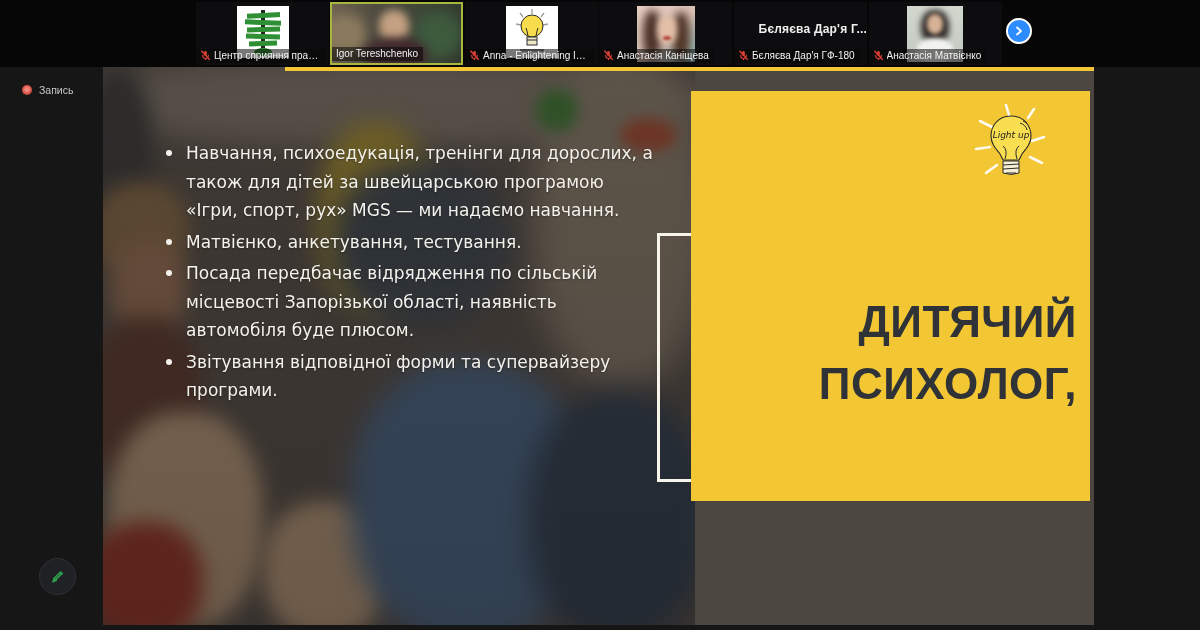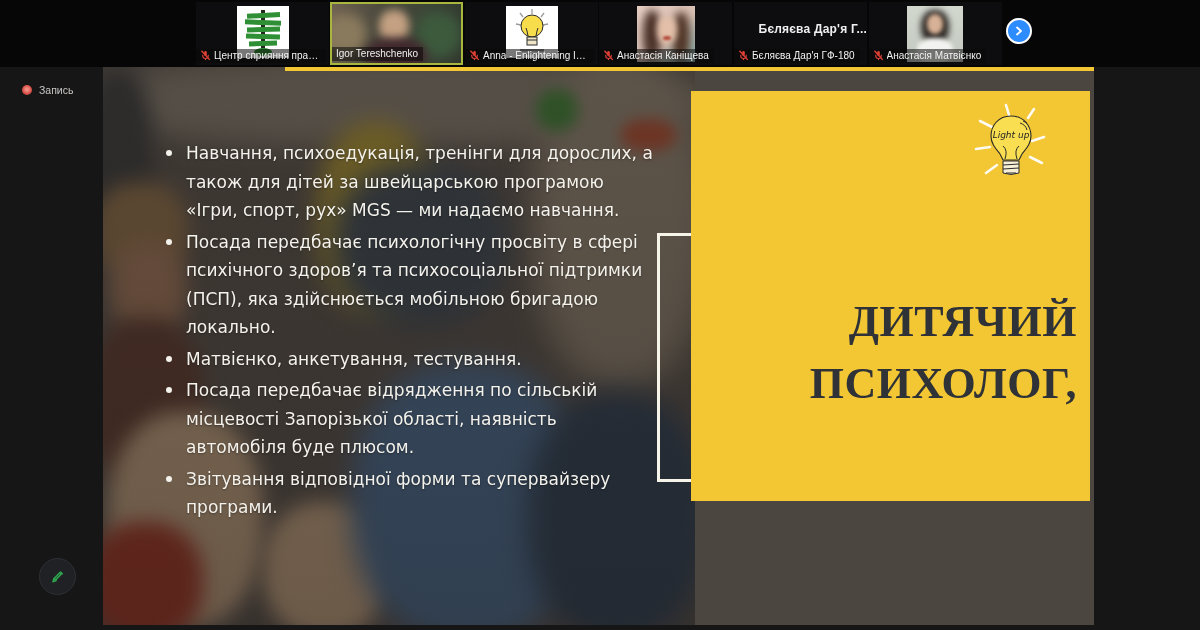--- a/index.html
+++ b/index.html
@@ -44,21 +44,21 @@
 
   .bullets{position:absolute;left:60px;top:72px;width:492px;z-index:5;}
   .bullet{position:relative;padding-left:23px;color:#f4f2ec;font-family:"DejaVu Sans",sans-serif;
     font-size:17px;line-height:28.5px;margin-bottom:3px;text-shadow:0 1px 2px rgba(0,0,0,.35);}
   .bullet::before{content:"";position:absolute;left:3px;top:11px;width:6px;height:6px;border-radius:50%;background:#f4f2ec;}
 
   .white-rect{position:absolute;left:554px;top:166px;width:70px;height:249px;border:3px solid #F7F4EA;z-index:2;}
 
   .panel{position:absolute;left:588px;top:0;width:399px;height:410px;background:var(--panel-yellow);z-index:3;margin-top:24px;}
   .title{position:absolute;right:13px;top:200px;text-align:right;color:var(--title-color);
-    font-family:Liberation Serif, serif;font-weight:bold;font-size:44px;line-height:62px;letter-spacing:.5px;}
+    font-family:Liberation Sans, sans-serif;font-weight:bold;font-size:44px;line-height:62px;letter-spacing:.5px;}
   .bulb{position:absolute;right:36px;top:8px;}
 
   
   .annotate{position:absolute;left:39px;top:558px;width:37px;height:37px;border-radius:50%;
     background:#1f2124;border:1px solid #2d3034;display:flex;align-items:center;justify-content:center;cursor:pointer;padding:0;}
 </style>
 </head>
 <body>
 
 <div class="strip">
@@ -217,21 +217,20 @@
     <div class="blob" style="left:-15px;top:455px;width:115px;height:120px;background:#9e3423;"></div>
     <div class="blob" style="left:248px;top:295px;width:235px;height:280px;background:#4a6a8e;filter:blur(14px);"></div>
     <div class="blob" style="left:425px;top:325px;width:180px;height:250px;background:#2e3f52;filter:blur(14px);"></div>
     <div class="photo-overlay"></div>
   </div>
 
   <div class="top-accent"></div>
 
   <div class="bullets">
     <div class="bullet">Навчання, психоедукація, тренінги для дорослих, а також для дітей за швейцарською програмою «Ігри, спорт, рух» MGS — ми надаємо навчання.</div>
-    <div class="bullet">Посада передбачає психологічну просвіту в сфері психічного здоров’я та психосоціальної підтримки (ПСП), яка здійснюється мобільною бригадою локально.</div>
     <div class="bullet">Матвієнко, анкетування, тестування.</div>
     <div class="bullet">Посада передбачає відрядження по сільській місцевості Запорізької області, наявність автомобіля буде плюсом.</div>
     <div class="bullet">Звітування відповідної форми та супервайзеру програми.</div>
   </div>
 
   <div class="white-rect"></div>
 
   <div class="panel">
     <svg class="bulb" width="86" height="96" viewBox="0 0 86 96">
       <g stroke="#FDFBF2" stroke-width="2.6" stroke-linecap="round">

